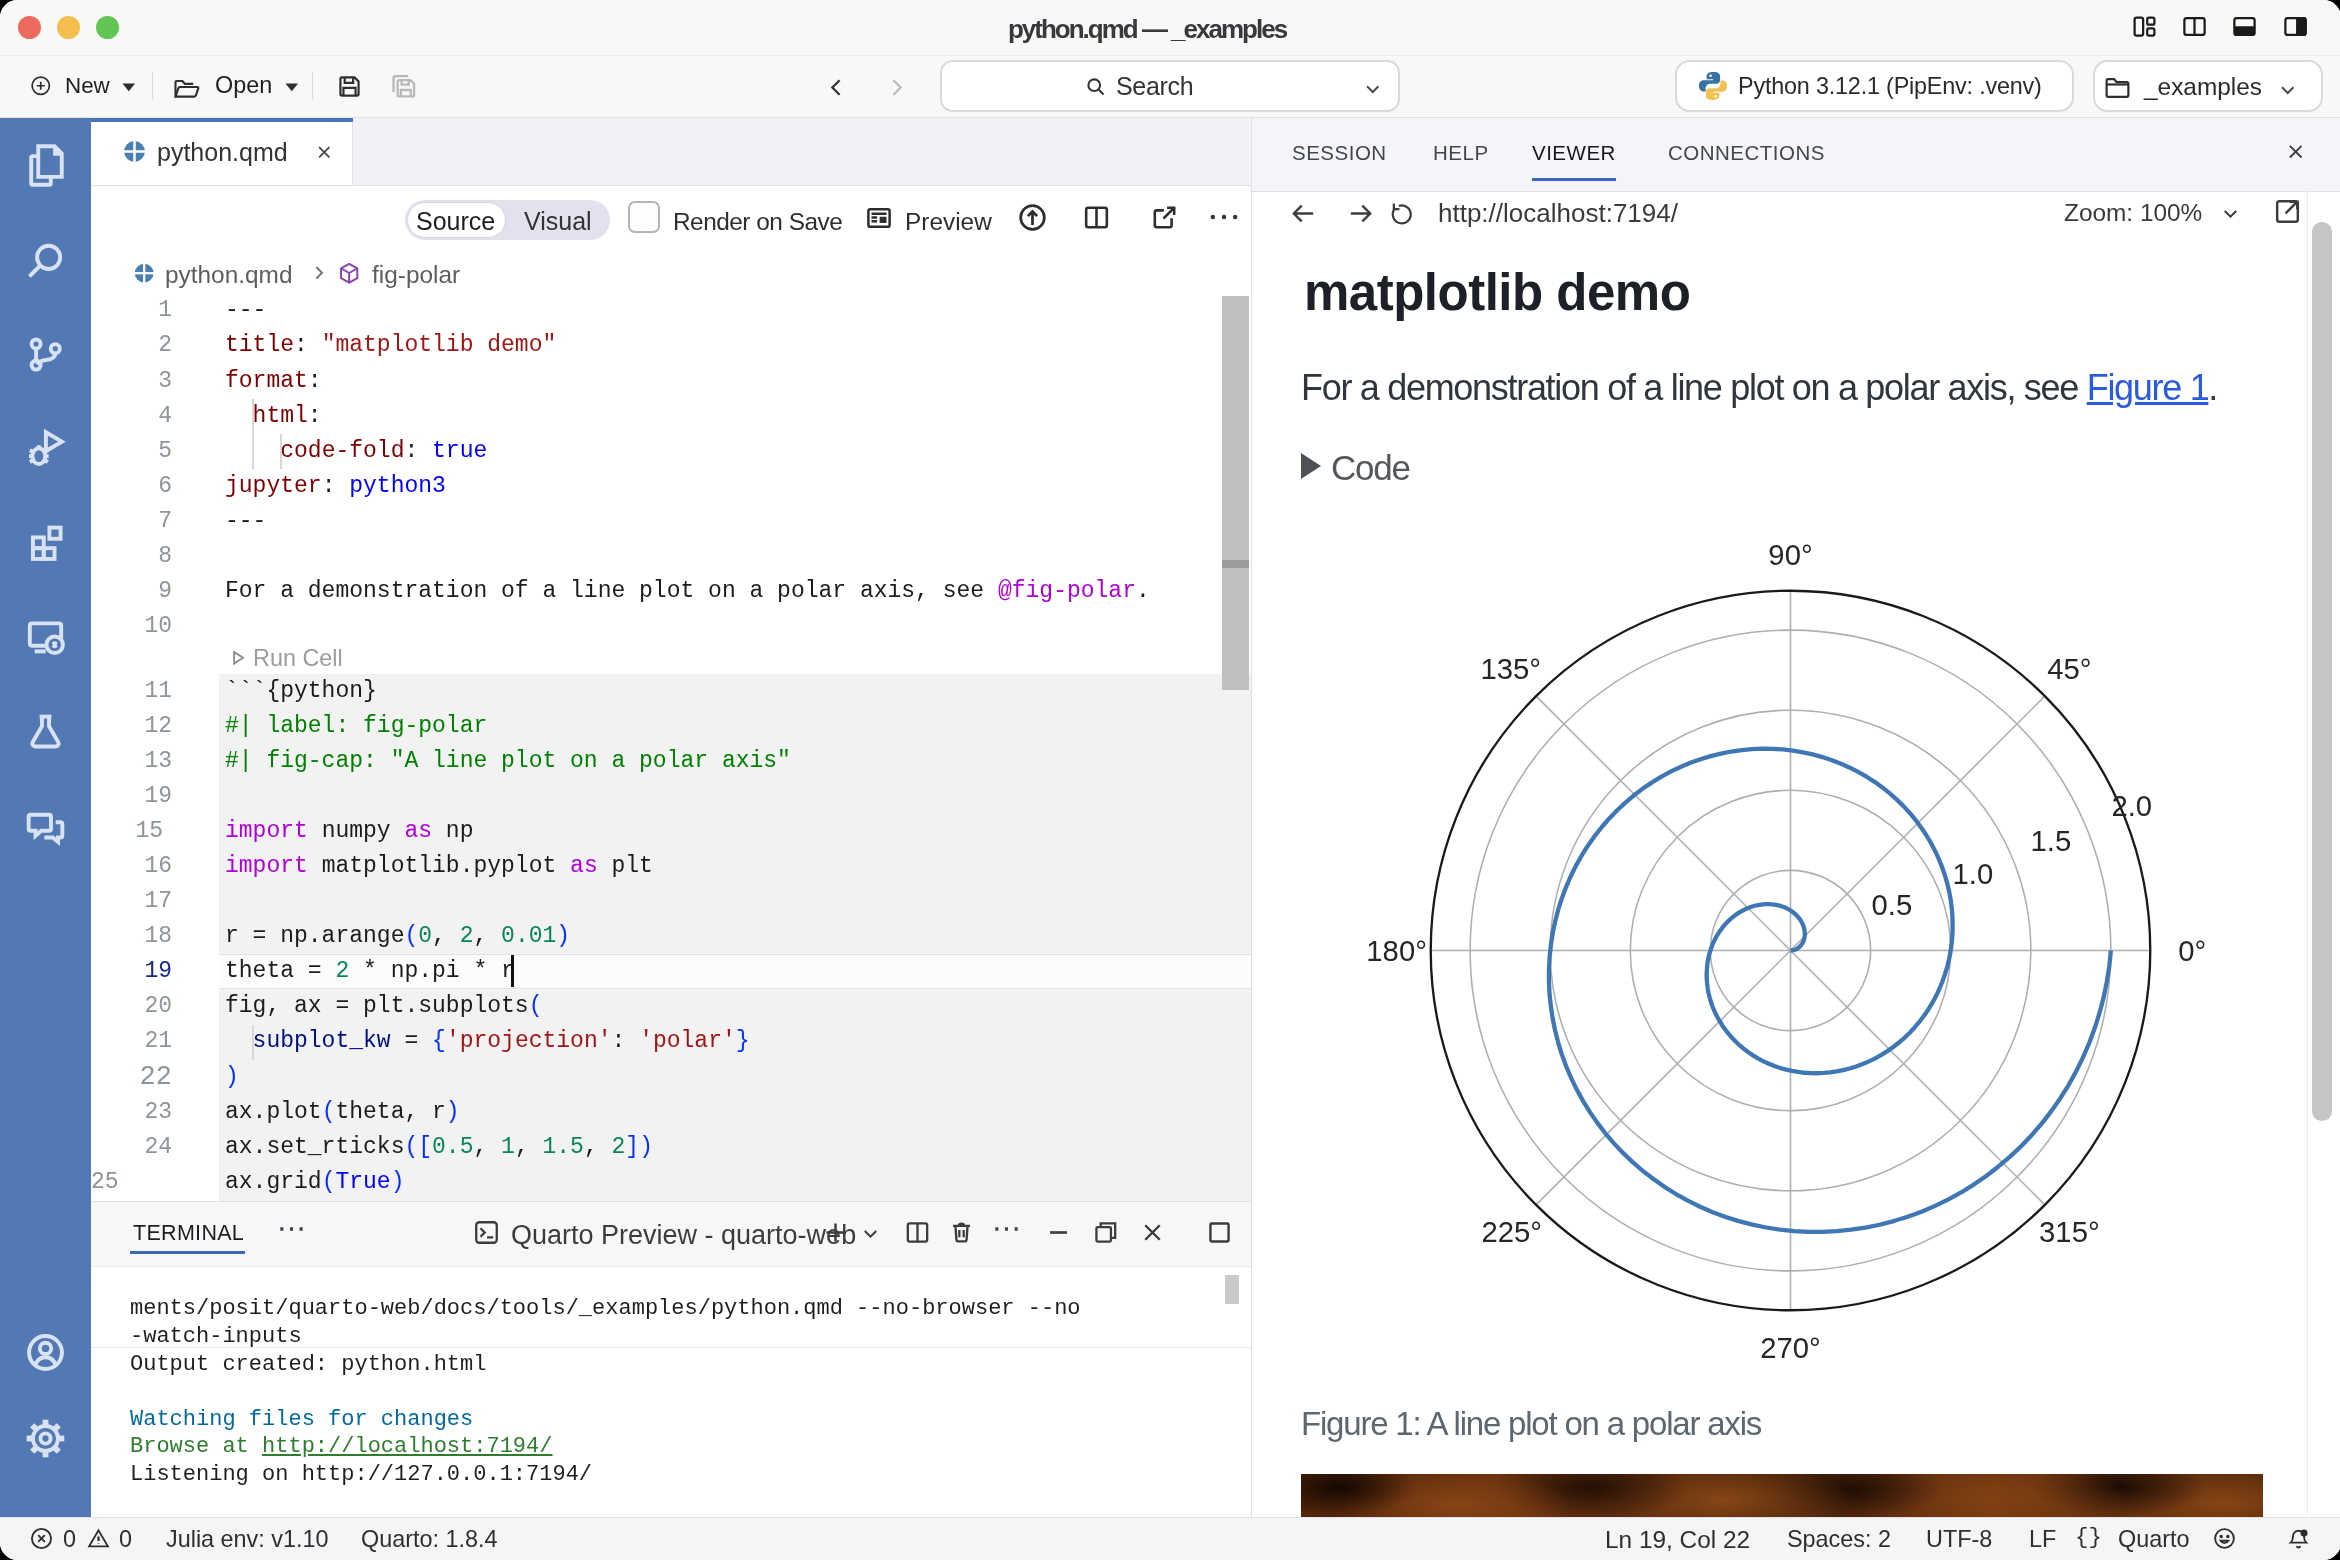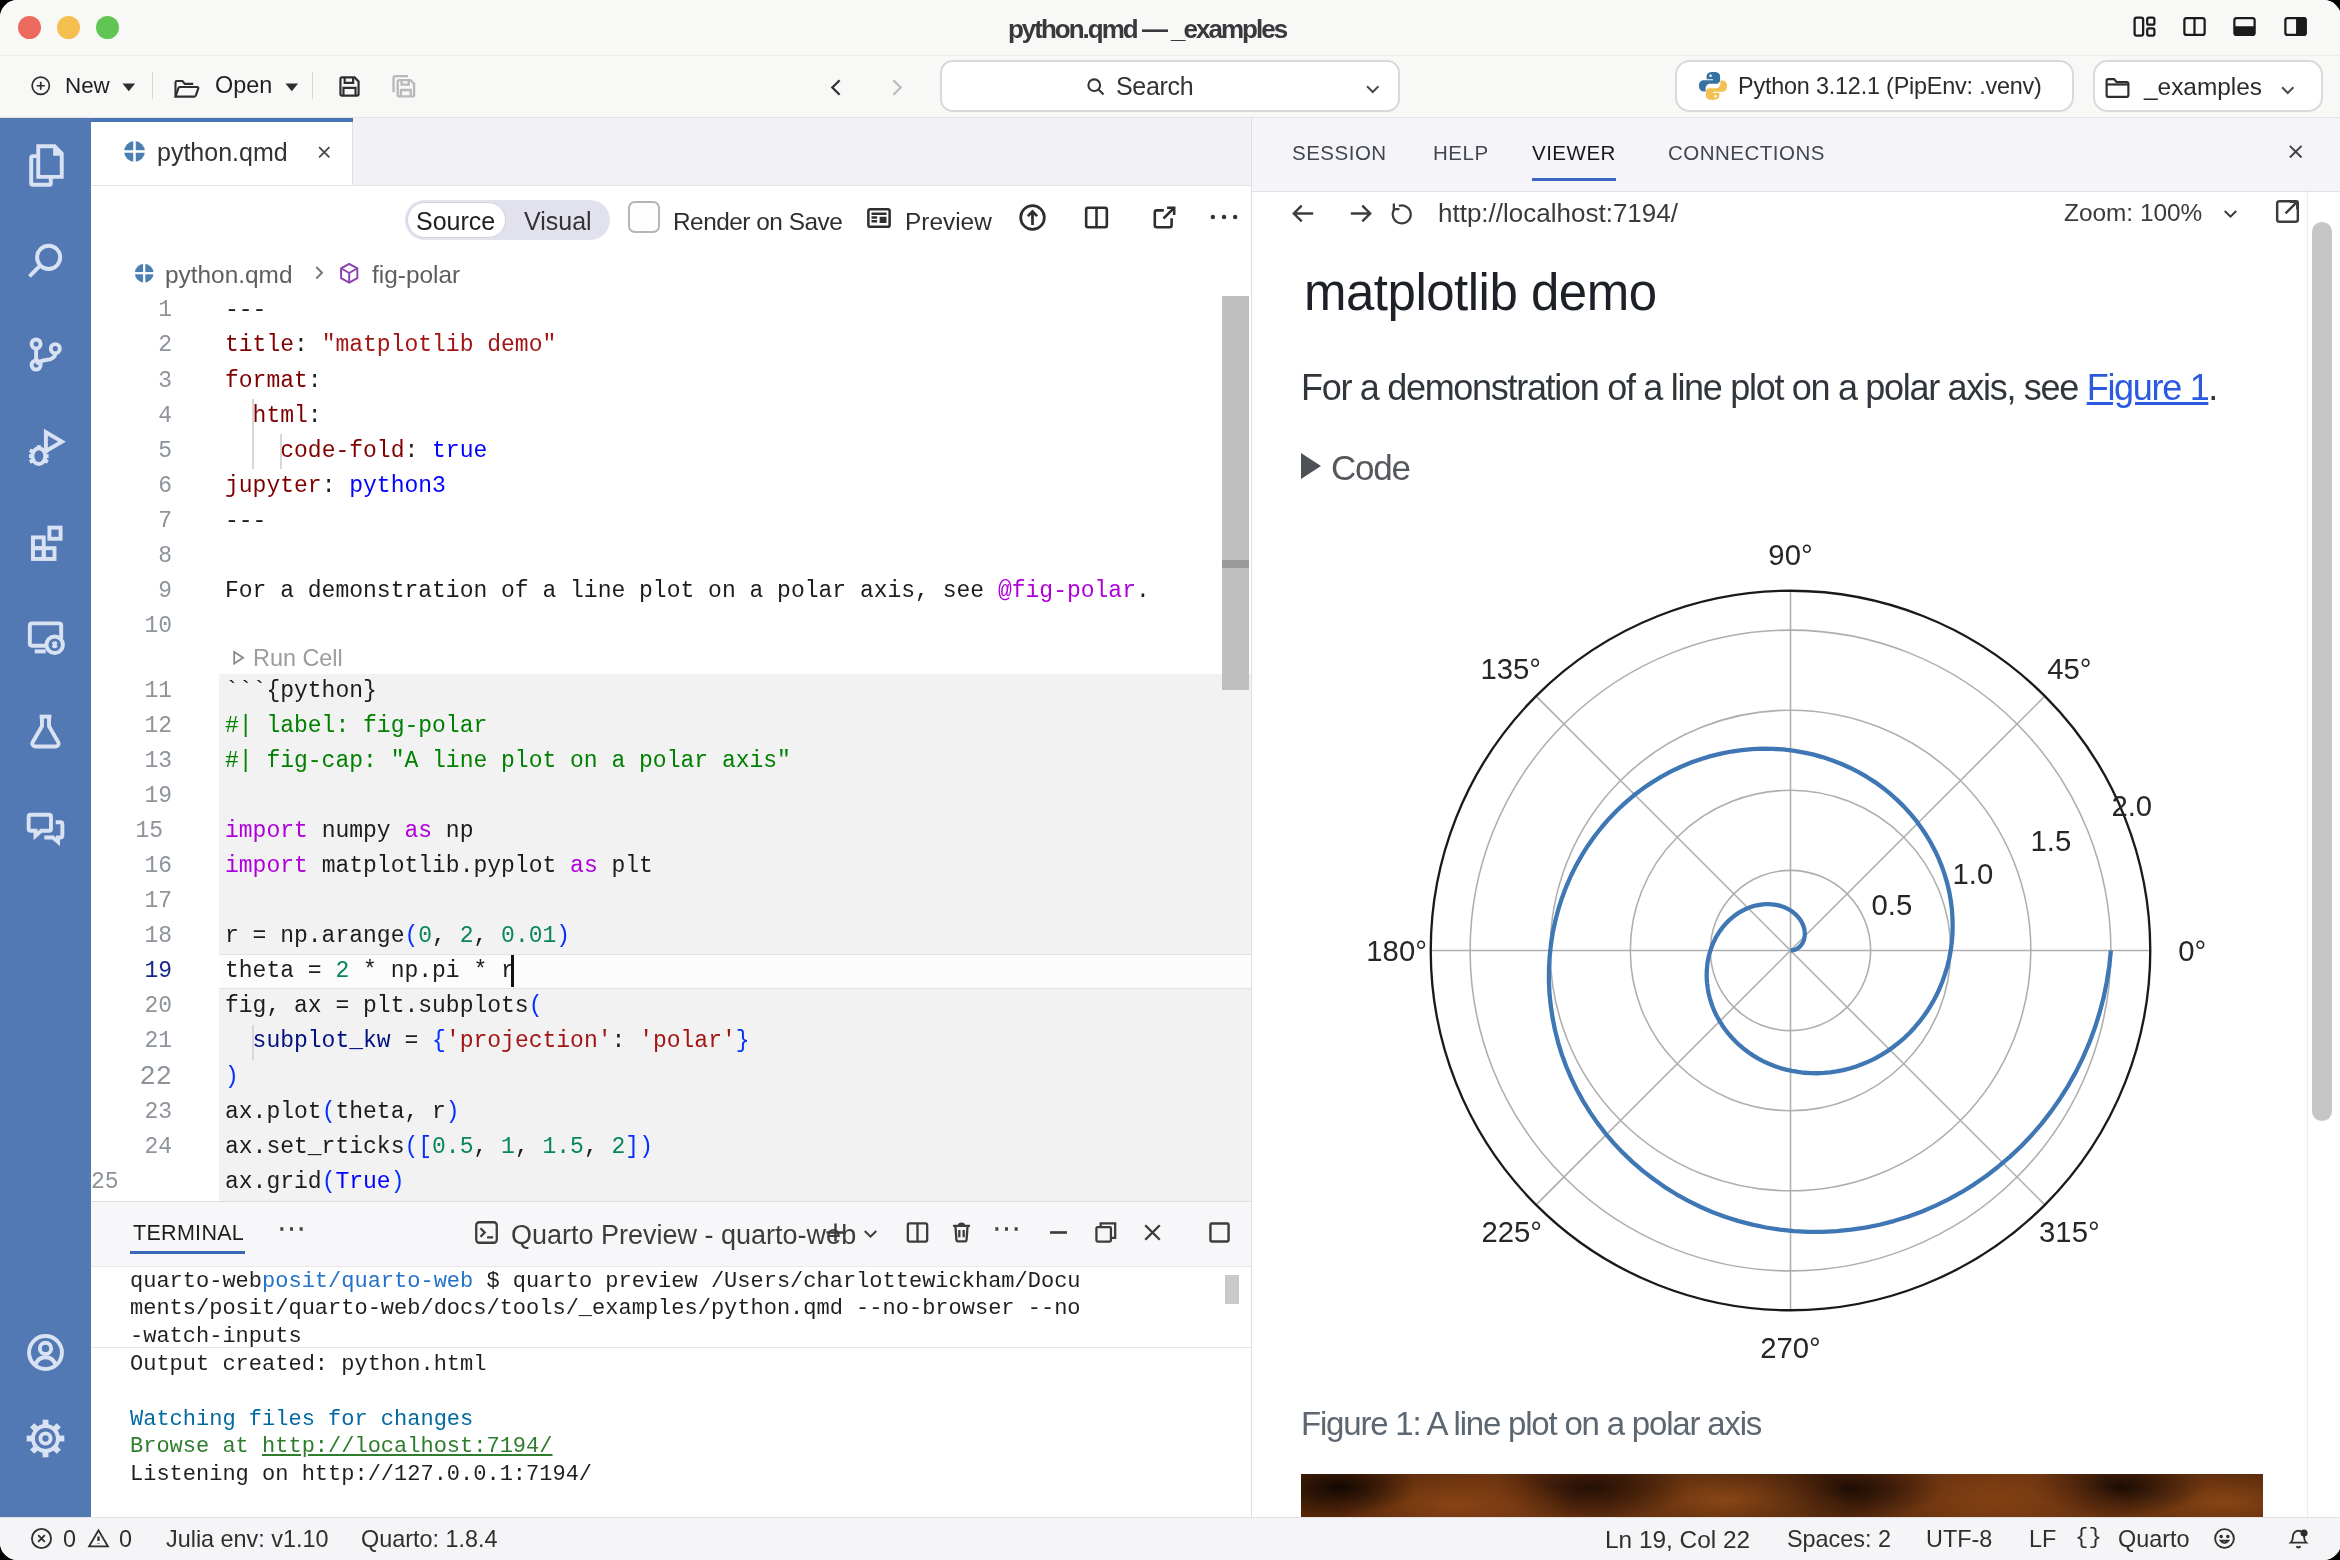--- a/index.html
+++ b/index.html
@@ -304,21 +304,20 @@
 <svg class="a" style="left:1091px;top:1218px" width="29" height="29" viewBox="0 0 24 24" fill="none" stroke="#3c3c3c" stroke-width="1.9">
       <rect x="4.5" y="7.5" width="12" height="12" rx="1"></rect>
       <path d="M8 7.5V4.5h12v12h-3"></path>
     </svg>
 <svg class="a" style="left:1138px;top:1218px" width="29" height="29" viewBox="0 0 24 24" fill="none" stroke="#3c3c3c" stroke-width="2.0">
       <path d="M6 6l12 12M18 6L6 18"></path>
     </svg>
 <svg class="a" style="left:1205px;top:1218px" width="29" height="29" viewBox="0 0 24 24" fill="none" stroke="#3c3c3c" stroke-width="2.0">
       <rect x="4.5" y="4.5" width="15" height="15" rx="1"></rect>
     </svg>
-<div class="a mono" style="left:130px;top:1268px;font-size:22px;line-height:28px"><span style="color:#1f1f1f">quarto-web</span><span style="color:#2472c8">posit/quarto-web</span><span style="color:#1f1f1f"> $ quarto preview /Users/charlottewickham/Docu</span></div>
 <div class="a mono" style="left:130px;top:1295px;font-size:22px;line-height:28px"><span style="color:#1f1f1f">ments/posit/quarto-web/docs/tools/_examples/python.qmd --no-browser --no</span></div>
 <div class="a mono" style="left:130px;top:1323px;font-size:22px;line-height:28px"><span style="color:#1f1f1f">-watch-inputs</span></div>
 <div class="a mono" style="left:130px;top:1351px;font-size:22px;line-height:28px"><span style="color:#1f1f1f">Output created: python.html</span></div>
 <div class="a mono" style="left:130px;top:1406px;font-size:22px;line-height:28px"><span style="color:#0369a1">Watching files for changes</span></div>
 <div class="a mono" style="left:130px;top:1433px;font-size:22px;line-height:28px"><span style="color:#2d7d2d">Browse at </span><span style="color:#2d7d2d;text-decoration:underline">http://localhost:7194/</span></div>
 <div class="a mono" style="left:130px;top:1461px;font-size:22px;line-height:28px"><span style="color:#1f1f1f">Listening on http://127.0.0.1:7194/</span></div>
 <div class="a" style="left:91px;top:1347px;width:1161px;height:1px;background:#e7e7e7"></div>
 <div class="a" style="left:1225px;top:1275px;width:13.7px;height:29px;background:#c9c9c9"></div>
 <div class="a" style="left:1251px;top:118px;width:1px;height:1399px;background:#e0e0e3"></div>
 <div class="a" style="left:1252px;top:118px;width:1088px;height:74px;background:#f5f5f9"></div>
@@ -343,21 +342,21 @@
     </svg>
 <div class="a" style="left:1438px;top:198px;font-size:26px;color:#3a3a3a">http://localhost:7194/</div>
 <div class="a" style="left:2064px;top:199px;font-size:24.4px;color:#3a3a3a">Zoom: 100%</div>
 <svg class="a" style="left:2218px;top:201px" width="25" height="25" viewBox="0 0 24 24" fill="none" stroke="#3c3c3c" stroke-width="2.0">
       <path d="M6.5 9.5l5.5 5.5 5.5-5.5"></path>
     </svg>
 <svg class="a" style="left:2272px;top:196px" width="31" height="31" viewBox="0 0 24 24" fill="none" stroke="#3c3c3c" stroke-width="1.9">
       <rect x="4" y="4" width="16" height="16" rx="1.8"></rect>
       <path d="M10.5 13.5L19 5M13.8 4.4h5.8v5.8" stroke-width="1.9"></path>
     </svg>
-<div class="a" style="left:1304px;top:263px;font-size:51px;font-weight:400;color:#1d2127;letter-spacing:-0.5px">matplotlib demo</div>
+<div class="a" style="left:1304px;top:263px;font-size:51px;font-weight:700;color:#1d2127;letter-spacing:-0.5px">matplotlib demo</div>
 <div class="a" style="left:1301px;top:367px;font-size:36px;color:#30363c;letter-spacing:-1.3px">For a demonstration of a line plot on a polar axis, see <span style="color:#2a5ae0;text-decoration:underline">Figure 1</span>.</div>
 <div class="a" style="left:1301px;top:453px;width:0;height:0;border-left:20.5px solid #4e5257;border-top:13px solid transparent;border-bottom:13px solid transparent"></div>
 <div class="a" style="left:1331px;top:448px;font-size:35px;color:#54575c;letter-spacing:-1.2px">Code</div>
 <div class="a" style="left:1301px;top:1405px;font-size:33px;color:#5d6771;letter-spacing:-1.2px">Figure 1: A line plot on a polar axis</div>
 <div class="a" style="left:1301px;top:1474px;width:962px;height:44px;background:
 radial-gradient(127px 49px at 4% 30%, rgba(15,6,2,0.95) 0%, rgba(0,0,0,0) 60%),
 radial-gradient(195px 59px at 16% 70%, rgba(140,70,22,0.9) 0%, rgba(0,0,0,0) 60%),
 radial-gradient(166px 54px at 30% 30%, rgba(30,12,4,0.9) 0%, rgba(0,0,0,0) 60%),
 radial-gradient(215px 68px at 44% 60%, rgba(146,76,24,0.85) 0%, rgba(0,0,0,0) 60%),
 radial-gradient(156px 49px at 57% 35%, rgba(25,10,3,0.9) 0%, rgba(0,0,0,0) 60%),

